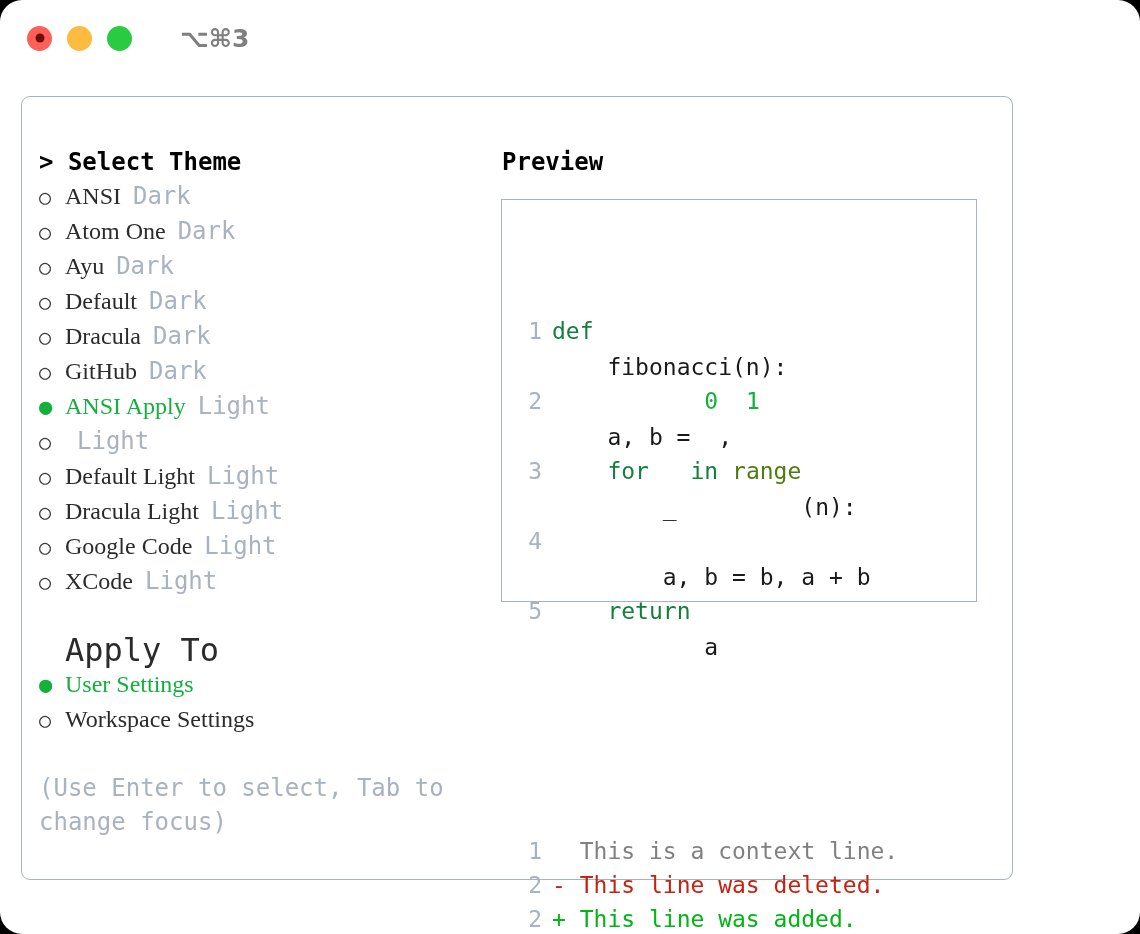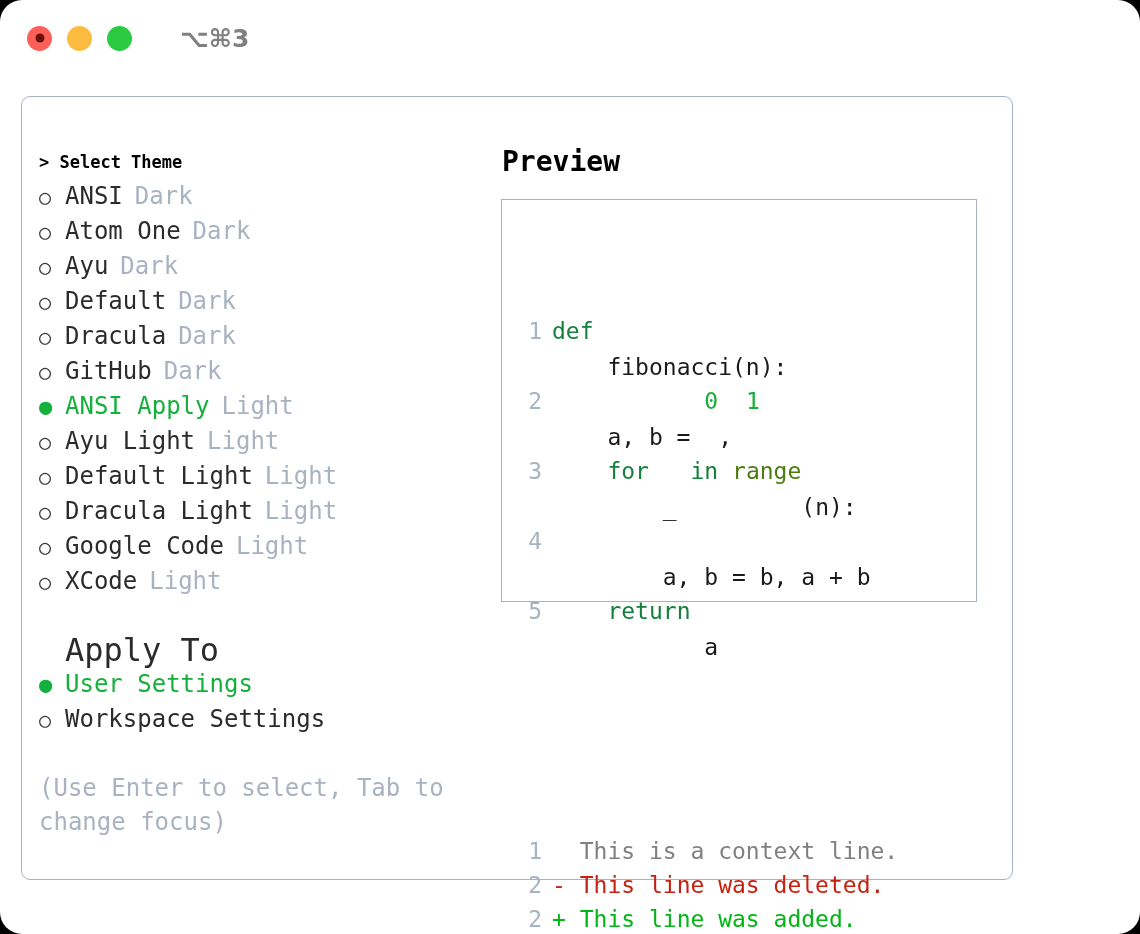--- a/index.html
+++ b/index.html
@@ -98,28 +98,28 @@
     width: 460px;
   }
   .right-col {
     position: absolute;
     left: 479px;
     top: 48px;
     width: 500px;
   }
 
   .section-head {
-    font-size: 17px;
+    font-size: 24px;
     font-weight: bold;
     color: #000000;
     line-height: 34px;
     white-space: pre;
   }
   .preview-head {
-    font-size: 28px;
+    font-size: 24px;
     font-weight: bold;
     color: #000000;
     line-height: 34px;
     white-space: pre;
     margin-left: 1px;
   }
 
   .list { margin: 0; padding: 0; }
 
   .opt {
@@ -135,21 +135,21 @@
     flex: 0 0 26px;
     font-size: 20px;
     color: #3a3a3a;
     line-height: 34px;
   }
   .bullet.sel {
     color: #14B03C;
     font-size: 22px;
   }
   .opt.selected .opt-label { color: #14B03C; }
-  .opt-label { color: #2b2b2b; }
+  .opt-label { color: #2b2b2b; font-family: Liberation Serif, serif; }
   .opt-tag {
     color: #A8B2C0;
     margin-left: 12px;
   }
   .opt.selected .opt-tag { color: #A8B2C0; }
 
   .spacer-line { height: 34px; }
 
   .apply-head {
     font-size: 32px;
@@ -225,21 +225,21 @@
         <div class="section-head">&gt; Select Theme</div>
 
         <div class="list" id="theme-list">
             <div class="opt"><span class="bullet">○</span><span class="opt-label">ANSI</span><span class="opt-tag">Dark</span></div>
             <div class="opt"><span class="bullet">○</span><span class="opt-label">Atom One</span><span class="opt-tag">Dark</span></div>
             <div class="opt"><span class="bullet">○</span><span class="opt-label">Ayu</span><span class="opt-tag">Dark</span></div>
             <div class="opt"><span class="bullet">○</span><span class="opt-label">Default</span><span class="opt-tag">Dark</span></div>
             <div class="opt"><span class="bullet">○</span><span class="opt-label">Dracula</span><span class="opt-tag">Dark</span></div>
             <div class="opt"><span class="bullet">○</span><span class="opt-label">GitHub</span><span class="opt-tag">Dark</span></div>
             <div class="opt selected"><span class="bullet sel">●</span><span class="opt-label">ANSI Apply</span><span class="opt-tag">Light</span></div>
-            <div class="opt"><span class="bullet">○</span><span class="opt-label">Ayu Light</span><span class="opt-tag">Light</span></div>
+            <div class="opt"><span class="bullet">○</span><span class="opt-tag">Light</span></div>
             <div class="opt"><span class="bullet">○</span><span class="opt-label">Default Light</span><span class="opt-tag">Light</span></div>
             <div class="opt"><span class="bullet">○</span><span class="opt-label">Dracula Light</span><span class="opt-tag">Light</span></div>
             <div class="opt"><span class="bullet">○</span><span class="opt-label">Google Code</span><span class="opt-tag">Light</span></div>
             <div class="opt"><span class="bullet">○</span><span class="opt-label">XCode</span><span class="opt-tag">Light</span></div>
           </div>
 
         <div class="spacer-line"></div>
 
         <div class="apply-head">Apply To</div>
 

